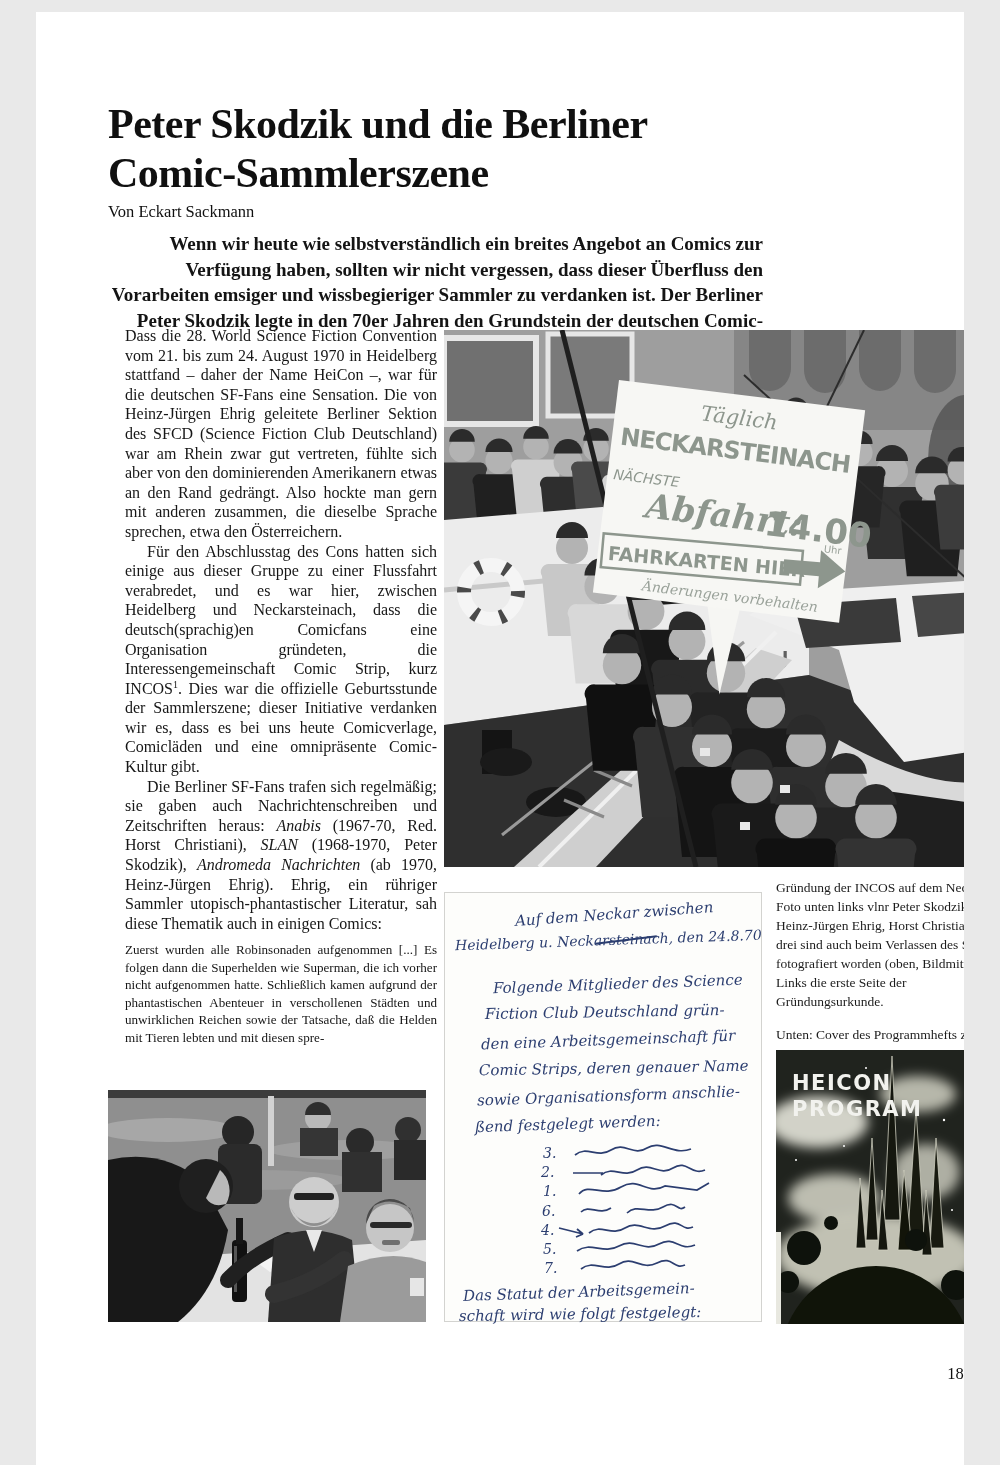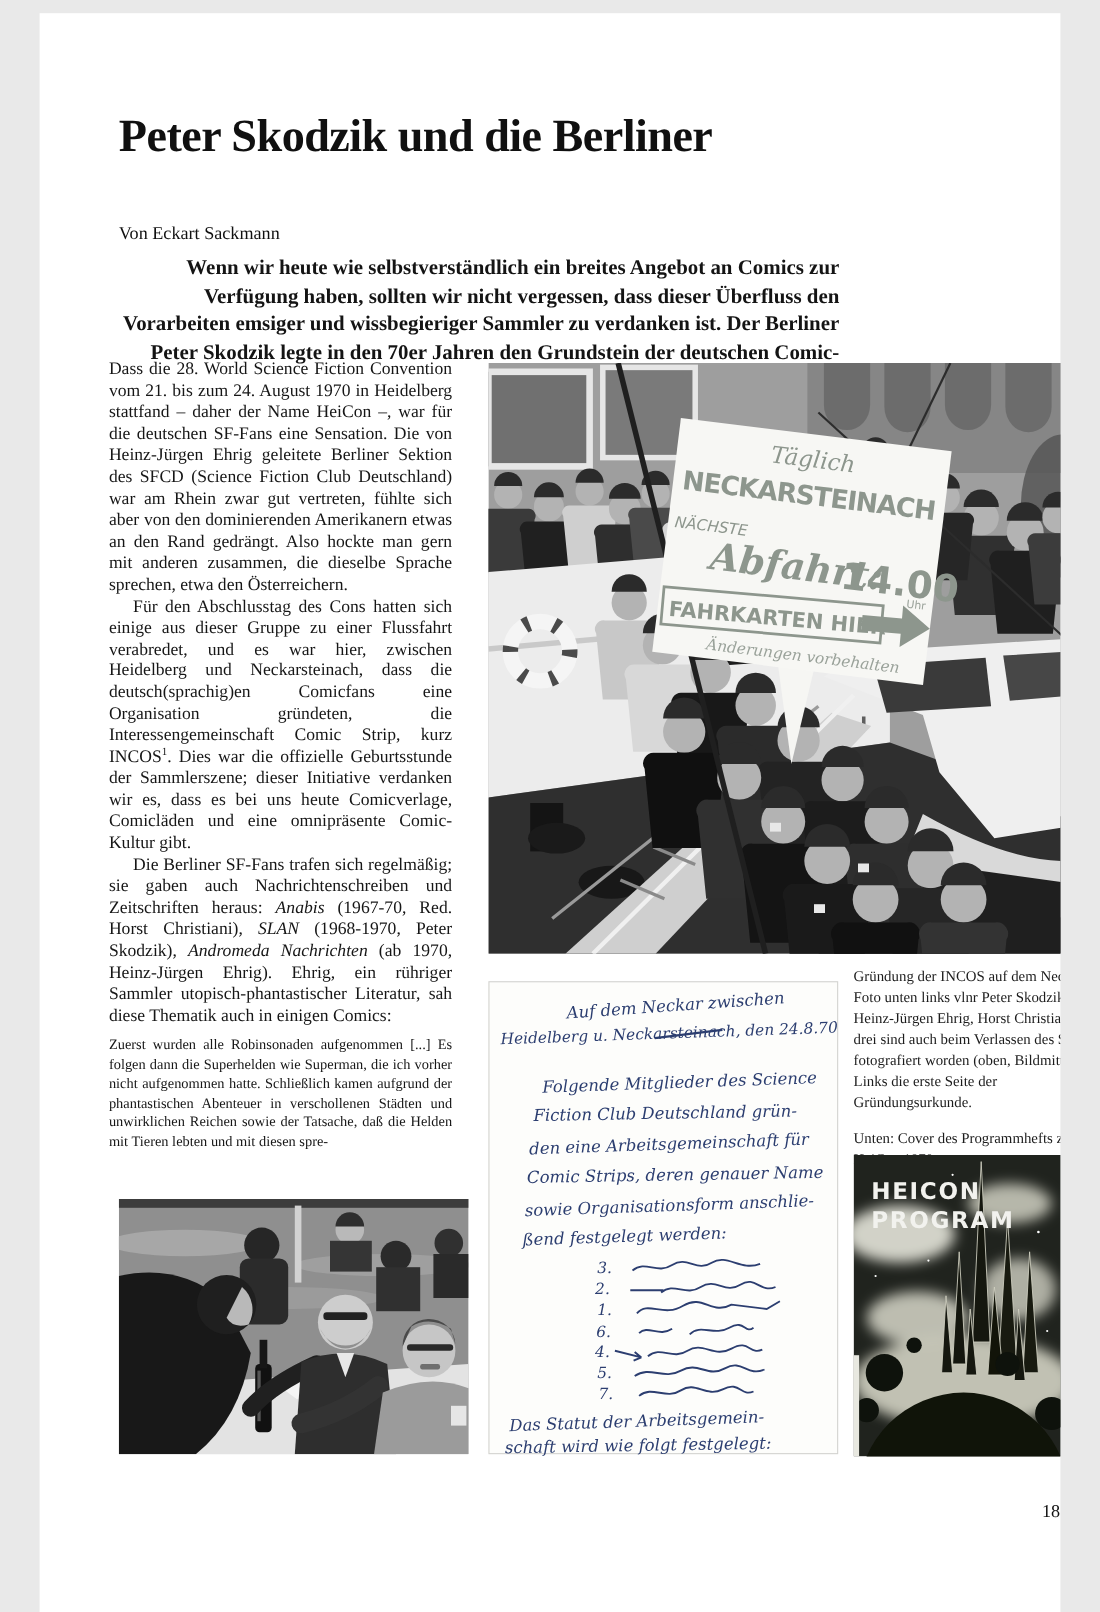--- a/index.html
+++ b/index.html
@@ -7,21 +7,21 @@
         font-family:"Liberation Serif","DejaVu Serif",serif;color:#151515;overflow:hidden;}
 
   
   .title{position:absolute;left:72px;top:88px;width:720px;
          font-weight:700;font-size:42px;line-height:49px;letter-spacing:-0.5px;color:#101010;}
   .byline{position:absolute;left:72px;top:190px;font-weight:400;font-size:16.5px;color:#101010;}
   .intro{position:absolute;left:72px;top:219px;width:655px;
          font-weight:700;font-size:19px;line-height:25.5px;color:#141414;text-align:right;}
 
   
-  .leftcol{position:absolute;left:63px;top:314px;width:312px;
+  .leftcol{position:absolute;left:89px;top:314px;width:312px;
            font-size:16px;line-height:19.6px;text-align:justify;color:#161616;}
   .leftcol p{margin:0;}
   .leftcol p.indent{text-indent:22px;}
   .leftcol .quote{margin-top:8px;font-size:13.1px;line-height:17.5px;font-weight:400;}
   .italic{font-style:italic;}
   sup{font-size:10px;line-height:0;}
 
   
   .mainphoto{position:absolute;left:408px;top:318px;width:537px;height:537px;}
   .photo2{position:absolute;left:72px;top:1078px;width:318px;height:232px;}
@@ -49,20 +49,21 @@
   svg text{font-family:"DejaVu Sans",sans-serif;}
   svg text.serifit{font-family:"DejaVu Serif",serif;font-style:italic;}
 </style>
 </head>
 <body>
 
 <div class="page">
 
   <div class="title">
     <div>Peter Skodzik und die Berliner</div>
+    <div>Comic-Sammlerszene</div>
   </div>
   <div class="byline">Von Eckart Sackmann</div>
   <div class="intro">Wenn wir heute wie selbstverständlich ein breites Angebot an Comics zur Verfügung haben, sollten wir nicht vergessen, dass dieser Überfluss den Vorarbeiten emsiger und wissbegieriger Sammler zu verdanken ist. Der Berliner Peter Skodzik legte in den 70er Jahren den Grundstein der deutschen Comic-Kultur.</div>
 
   <div class="leftcol">
     <p>Dass die 28. World Science Fiction Convention vom 21. bis zum 24. August 1970 in Heidelberg stattfand – daher der Name HeiCon –, war für die deutschen SF-Fans eine Sensation. Die von Heinz-Jürgen Ehrig geleitete Berliner Sektion des SFCD (Science Fiction Club Deutschland) war am Rhein zwar gut vertreten, fühlte sich aber von den dominierenden Amerikanern etwas an den Rand gedrängt. Also hockte man gern mit anderen zusammen, die dieselbe Sprache sprechen, etwa den Österreichern.</p>
     <p class="indent"><span>Für den Abschlusstag des Cons hatten sich einige aus dieser Gruppe zu einer Flussfahrt verabredet, und es war hier, zwischen Heidelberg und Neckarsteinach, dass die deutsch(sprachig)en Comicfans eine Organisation gründeten, die Interessengemeinschaft Comic Strip, kurz INCOS</span><sup>1</sup><span>. Dies war die offizielle Geburtsstunde der Sammlerszene; dieser Initiative verdanken wir es, dass es bei uns heute Comicverlage, Comicläden und eine omnipräsente Comic-Kultur gibt.</span></p>
     <p class="indent"><span>Die Berliner SF-Fans trafen sich regelmäßig; sie gaben auch Nachrichtenschreiben und Zeitschriften heraus: </span><span class="italic">Anabis</span><span> (1967-70, Red. Horst Christiani), </span><span class="italic">SLAN</span><span> (1968-1970, Peter Skodzik), </span><span class="italic">Andromeda Nachrichten</span><span> (ab 1970, Heinz-Jürgen Ehrig). Ehrig, ein rühriger Sammler utopisch-phantastischer Literatur, sah diese Thematik auch in einigen Comics:</span></p>
     <p class="quote">Zuerst wurden alle Robinsonaden aufgenommen [...] Es folgen dann die Superhelden wie Superman, die ich vorher nicht aufgenommen hatte. Schließlich kamen aufgrund der phantastischen Abenteuer in verschollenen Städten und unwirklichen Reichen sowie der Tatsache, daß die Helden mit Tieren lebten und mit diesen spre-</p>
   </div>

